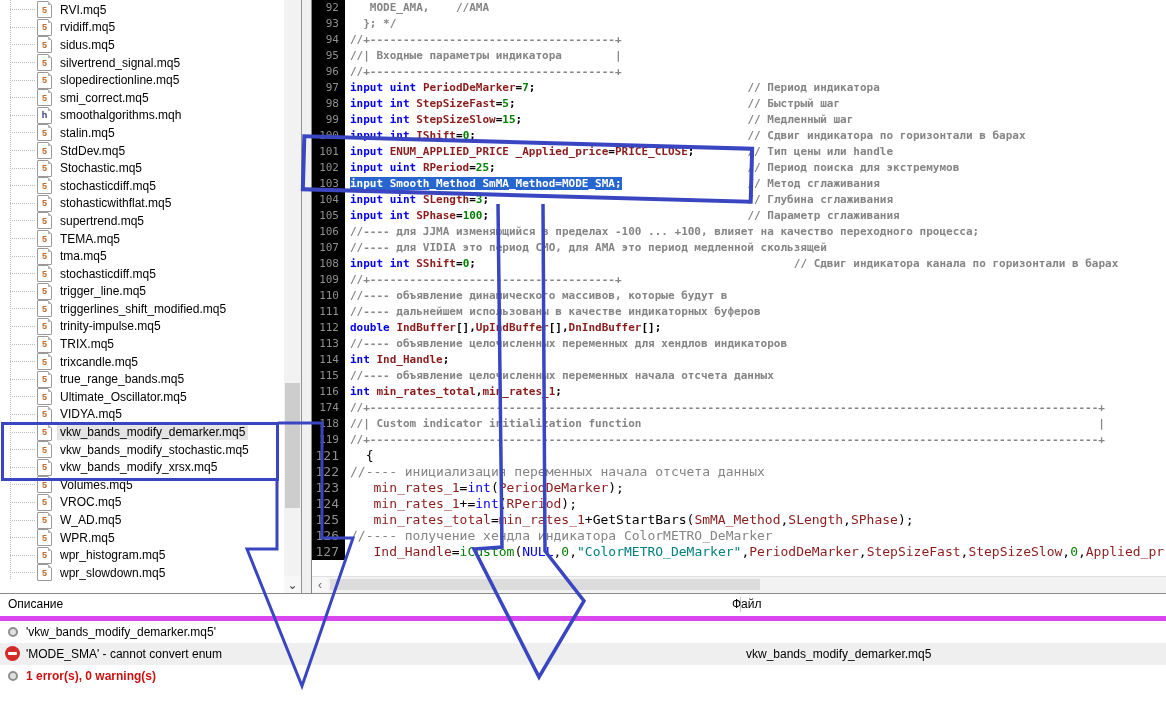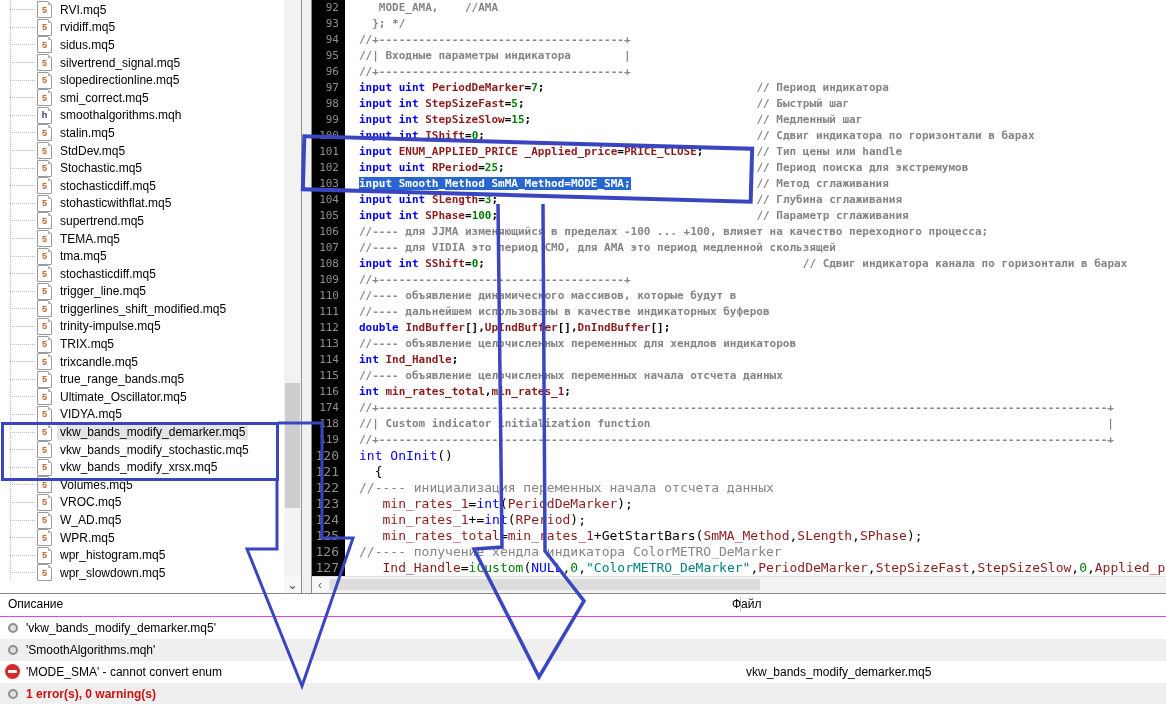--- a/index.html
+++ b/index.html
@@ -35,38 +35,38 @@
   #split{width:9px;flex:0 0 auto;background:#f0f0f0;border-right:1px solid #888;}
 
   
   #editor{flex:1;position:relative;background:#fff;overflow:hidden;}
   #code{position:absolute;top:0;left:0;right:0;}
   .cl{display:flex;height:16px;line-height:16px;white-space:pre;
       font-family:"DejaVu Sans Mono","Liberation Mono",monospace;font-size:13px;font-weight:normal;}
   .cl.b{font-size:11px;font-weight:bold;}
   .ln{width:27px;text-align:right;padding-right:6px;background:#000000;color:#8f8f8f;
       flex:0 0 auto;font-weight:normal;}
-  .ct{padding-left:14px;}
+  .ct{padding-left:5px;}
   .seg.k{color:var(--c-keyword);}
   .seg.i{color:var(--c-identifier);}
   .seg.n{color:var(--c-number);}
   .seg.c{color:var(--c-comment);}
   .seg.s{color:var(--c-string);}
   .seg.p{color:#000;}
   .seg.sel{background:var(--c-selection);color:#fff;}
   #hscroll{position:absolute;left:0;right:0;bottom:0;height:16px;background:#f2f2f2;
       border-top:1px solid #e0e0e0;}
   #hscroll-left{position:absolute;left:0;top:0;width:16px;height:15px;color:#666;
       display:flex;align-items:center;justify-content:center;font-size:12px;background:#f7f7f7;}
   #hscroll-thumb{position:absolute;left:18px;top:2px;width:430px;height:11px;background:#dcdcdc;}
 
   
   #bottom{height:110px;border-top:1px solid #8a8a8a;background:#fff;position:relative;
       font-size:12px;color:#000;}
-  .ohead{height:22px;position:relative;border-bottom:1px solid #d946ef;padding-left:8px;}
+  .ohead{height:22px;position:relative;border-bottom:5px solid #d946ef;padding-left:8px;}
   .ohead .hdesc{position:absolute;left:8px;top:3px;}
   .ohead .hfile{position:absolute;left:732px;top:3px;}
   .ohead .hsep{position:absolute;left:740px;top:3px;height:15px;border-left:1px solid #c9c9c9;}
   .orow{height:22px;position:relative;}
   .orow:nth-child(even){background:#efefef;}
   .oicon{position:absolute;left:8px;top:6px;width:9px;height:9px;border-radius:50%;
       border:2px solid #8f8f8f;background:#e0e0e0;box-sizing:border-box;border-width:2px;}
   .oicon.info{width:10px;height:10px;}
   .oicon.error{left:5px;top:3px;width:15px;height:15px;border:none;
       background:var(--c-error_icon);}
@@ -285,21 +285,20 @@
           <div class="cl b"><span class="ln">110</span><span class="ct"><span class="seg c">//---- объявление динамического массивов, которые будут в</span></span></div>
           <div class="cl b"><span class="ln">111</span><span class="ct"><span class="seg c">//---- дальнейшем использованы в качестве индикаторных буферов</span></span></div>
           <div class="cl b"><span class="ln">112</span><span class="ct"><span class="seg k">double</span><span class="seg p"> </span><span class="seg i">IndBuffer</span><span class="seg p">[],</span><span class="seg i">UpIndBuffer</span><span class="seg p">[],</span><span class="seg i">DnIndBuffer</span><span class="seg p">[];</span></span></div>
           <div class="cl b"><span class="ln">113</span><span class="ct"><span class="seg c">//---- объявление целочисленных переменных для хендлов индикаторов</span></span></div>
           <div class="cl b"><span class="ln">114</span><span class="ct"><span class="seg k">int</span><span class="seg p"> </span><span class="seg i">Ind_Handle</span><span class="seg p">;</span></span></div>
           <div class="cl b"><span class="ln">115</span><span class="ct"><span class="seg c">//---- объявление целочисленных переменных начала отсчета данных</span></span></div>
           <div class="cl b"><span class="ln">116</span><span class="ct"><span class="seg k">int</span><span class="seg p"> </span><span class="seg i">min_rates_total</span><span class="seg p">,</span><span class="seg i">min_rates_1</span><span class="seg p">;</span></span></div>
           <div class="cl b"><span class="ln">174</span><span class="ct"><span class="seg c">//+--------------------------------------------------------------------------------------------------------------+</span></span></div>
           <div class="cl b"><span class="ln">118</span><span class="ct"><span class="seg c">//| Custom indicator initialization function                                                                     |</span></span></div>
           <div class="cl b"><span class="ln">119</span><span class="ct"><span class="seg c">//+--------------------------------------------------------------------------------------------------------------+</span></span></div>
-          <div class="cl"><span class="ln">120</span><span class="ct"><span class="seg k">int</span><span class="seg p"> </span><span class="seg k">OnInit</span><span class="seg p">()</span></span></div>
           <div class="cl"><span class="ln">121</span><span class="ct"><span class="seg p">  {</span></span></div>
           <div class="cl"><span class="ln">122</span><span class="ct"><span class="seg c">//---- инициализация переменных начала отсчета данных</span></span></div>
           <div class="cl"><span class="ln">123</span><span class="ct"><span class="seg p">   </span><span class="seg i">min_rates_1</span><span class="seg p">=</span><span class="seg k">int</span><span class="seg p">(</span><span class="seg i">PeriodDeMarker</span><span class="seg p">);</span></span></div>
           <div class="cl"><span class="ln">124</span><span class="ct"><span class="seg p">   </span><span class="seg i">min_rates_1</span><span class="seg p">+=</span><span class="seg k">int</span><span class="seg p">(</span><span class="seg i">RPeriod</span><span class="seg p">);</span></span></div>
           <div class="cl"><span class="ln">125</span><span class="ct"><span class="seg p">   </span><span class="seg i">min_rates_total</span><span class="seg p">=</span><span class="seg i">min_rates_1</span><span class="seg p">+GetStartBars(</span><span class="seg i">SmMA_Method</span><span class="seg p">,</span><span class="seg i">SLength</span><span class="seg p">,</span><span class="seg i">SPhase</span><span class="seg p">);</span></span></div>
           <div class="cl"><span class="ln">126</span><span class="ct"><span class="seg c">//---- получение хендла индикатора ColorMETRO_DeMarker</span></span></div>
           <div class="cl"><span class="ln">127</span><span class="ct"><span class="seg p">   </span><span class="seg i">Ind_Handle</span><span class="seg p">=</span><span class="seg n">iCustom</span><span class="seg p">(</span><span class="seg k">NULL</span><span class="seg p">,</span><span class="seg n">0</span><span class="seg p">,</span><span class="seg s">"ColorMETRO_DeMarker"</span><span class="seg p">,</span><span class="seg i">PeriodDeMarker</span><span class="seg p">,</span><span class="seg i">StepSizeFast</span><span class="seg p">,</span><span class="seg i">StepSizeSlow</span><span class="seg p">,</span><span class="seg n">0</span><span class="seg p">,</span><span class="seg i">Applied_pr</span></span></div>
         </div>
       <div id="hscroll">
         <div id="hscroll-left">‹</div>
@@ -314,25 +313,20 @@
       <span class="hsep"></span>
       <span class="hfile">Файл</span>
     </div>
     <div id="orows">
         <div class="orow">
           <span class="oicon info"></span>
           <span class="otext">'vkw_bands_modify_demarker.mq5'</span>
           <span class="ofile"></span>
         </div>
         <div class="orow">
-          <span class="oicon info"></span>
-          <span class="otext">'SmoothAlgorithms.mqh'</span>
-          <span class="ofile"></span>
-        </div>
-        <div class="orow">
           <span class="oicon error"></span>
           <span class="otext">'MODE_SMA' - cannot convert enum</span>
           <span class="ofile">vkw_bands_modify_demarker.mq5</span>
         </div>
         <div class="orow red">
           <span class="oicon info"></span>
           <span class="otext">1 error(s), 0 warning(s)</span>
           <span class="ofile"></span>
         </div>
       </div>

